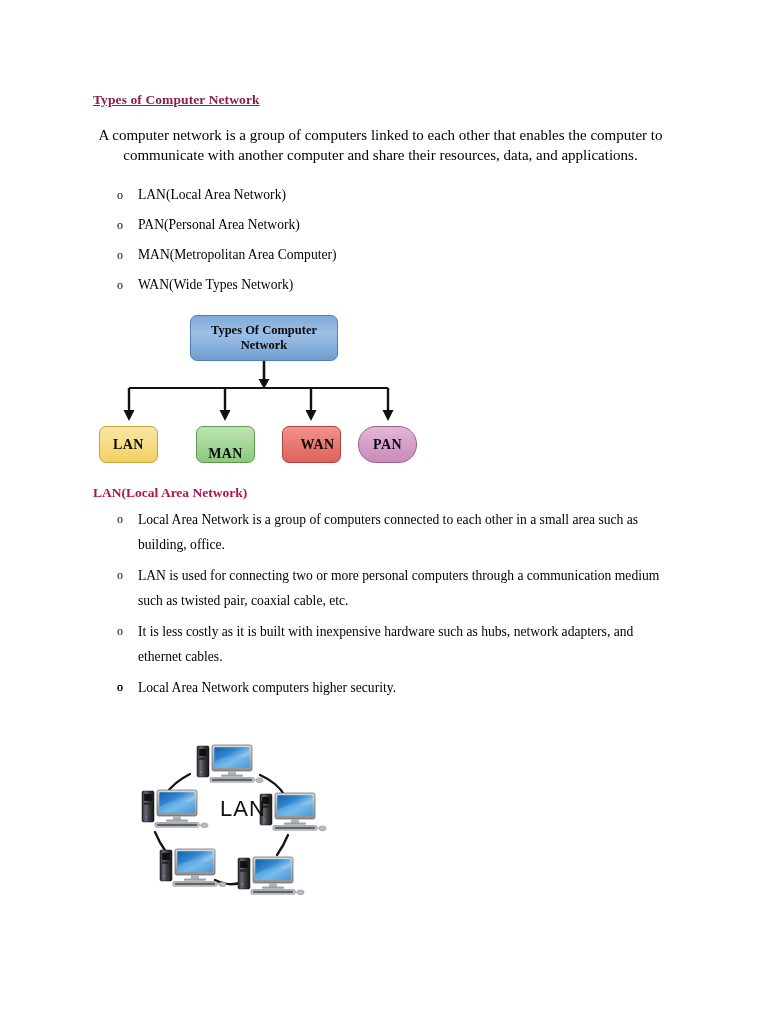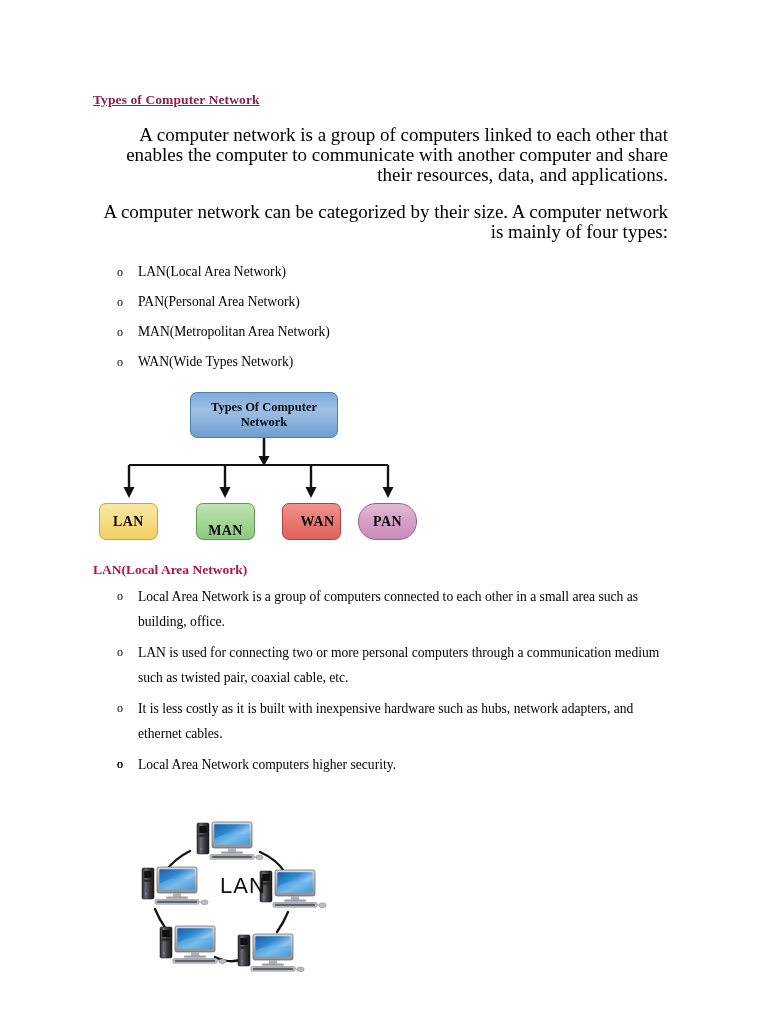--- a/index.html
+++ b/index.html
@@ -42,24 +42,24 @@
   .sec-heading {
     font-size: 13.5px;
     font-weight: bold;
     color: #b3124d;
     margin: 16px 0 6px 0;
     line-height: 16px;
   }
 
   
   p.para {
-    font-size: 19px;
+    font-size: 15px;
     line-height: 20px;
     margin: 0 0 17px 0;
-    text-align: right;
+    text-align: center;
   }
 
   
   ul.olist {
     list-style: none;
     margin: 0;
     padding: 0;
   }
   ul.olist.top { margin: 22px 0 0 0; }
   ul.olist.top > li { margin-bottom: 14px; }
@@ -165,34 +165,33 @@
 </style>
 </head>
 <body>
 
 <div class="page">
   <div class="content">
 
     <div class="doc-title">Types of Computer Network </div>
 
     <p class="para">A computer network is a group of computers linked to each other that enables the computer to communicate with another computer and share their resources, data, and applications.</p>
-    <p class="para">A computer network can be categorized by their size. A computer network is mainly of four types:</p>
 
     <ul class="olist top">
       <li>
         <span class="marker">o</span>
         <span>LAN(Local Area Network)</span>
       </li>
       <li>
         <span class="marker">o</span>
         <span>PAN(Personal Area Network)</span>
       </li>
       <li>
         <span class="marker">o</span>
-        <span>MAN(Metropolitan Area Network)</span>
+        <span>MAN(Metropolitan Area Computer)</span>
       </li>
       <li>
         <span class="marker">o</span>
         <span>WAN(Wide Types Network)</span>
       </li>
     </ul>
 
     <div class="tree">
       <svg width="340" height="160" viewBox="0 0 340 160">
 

